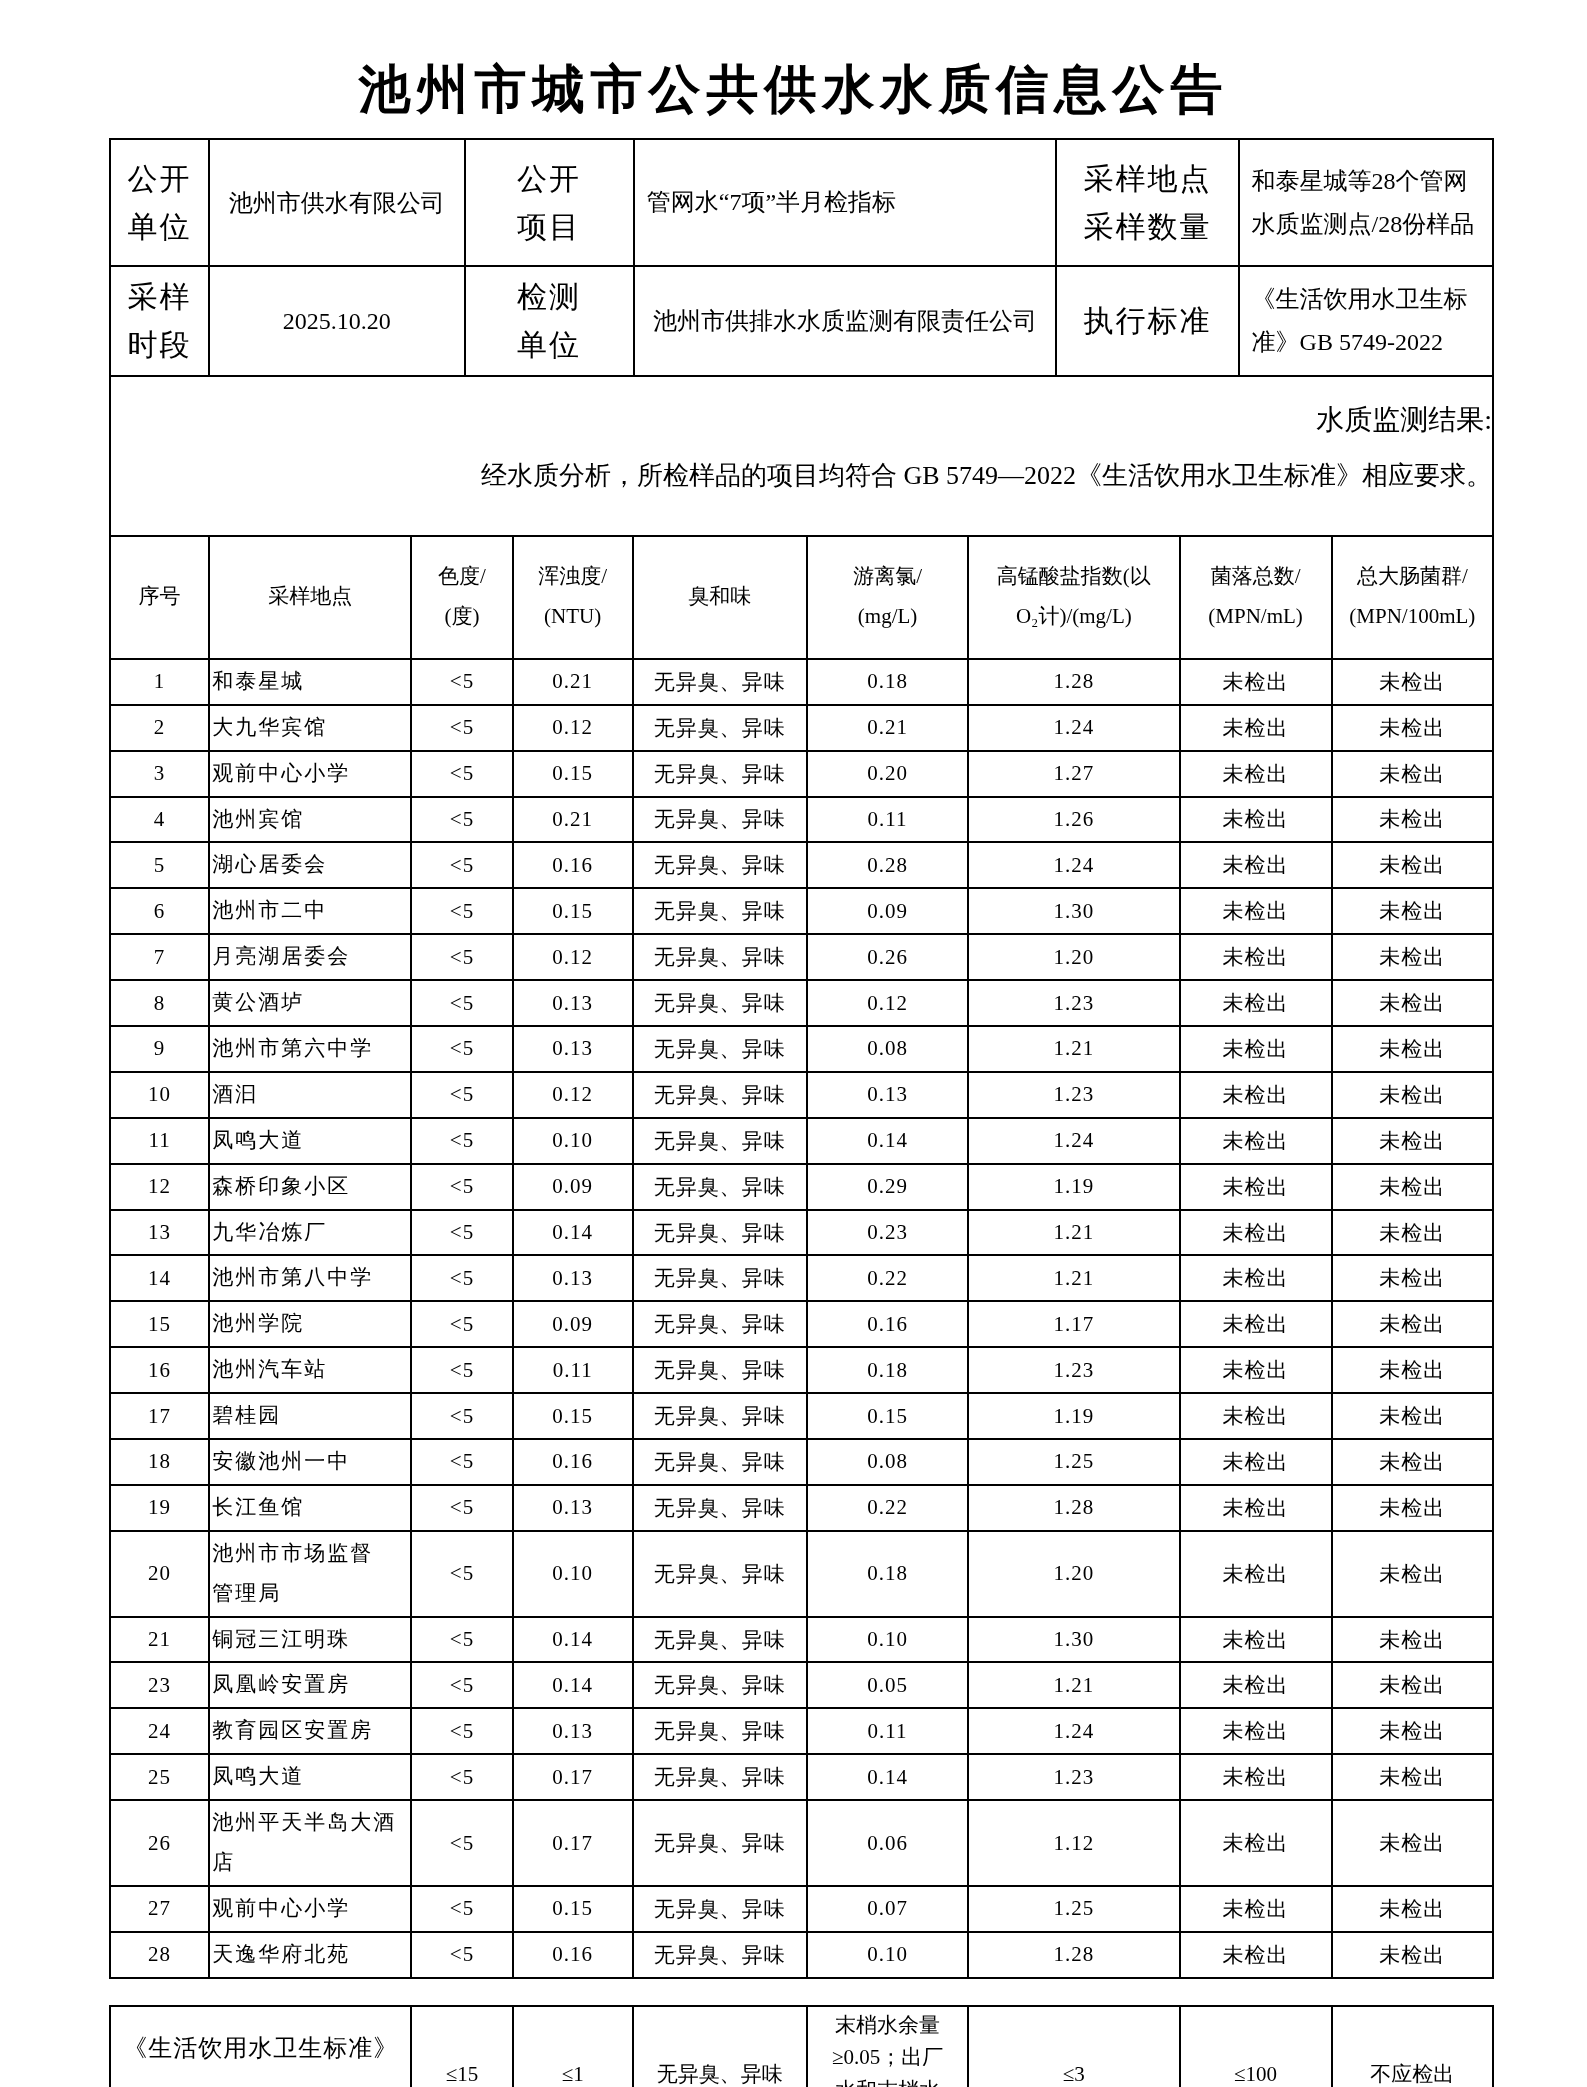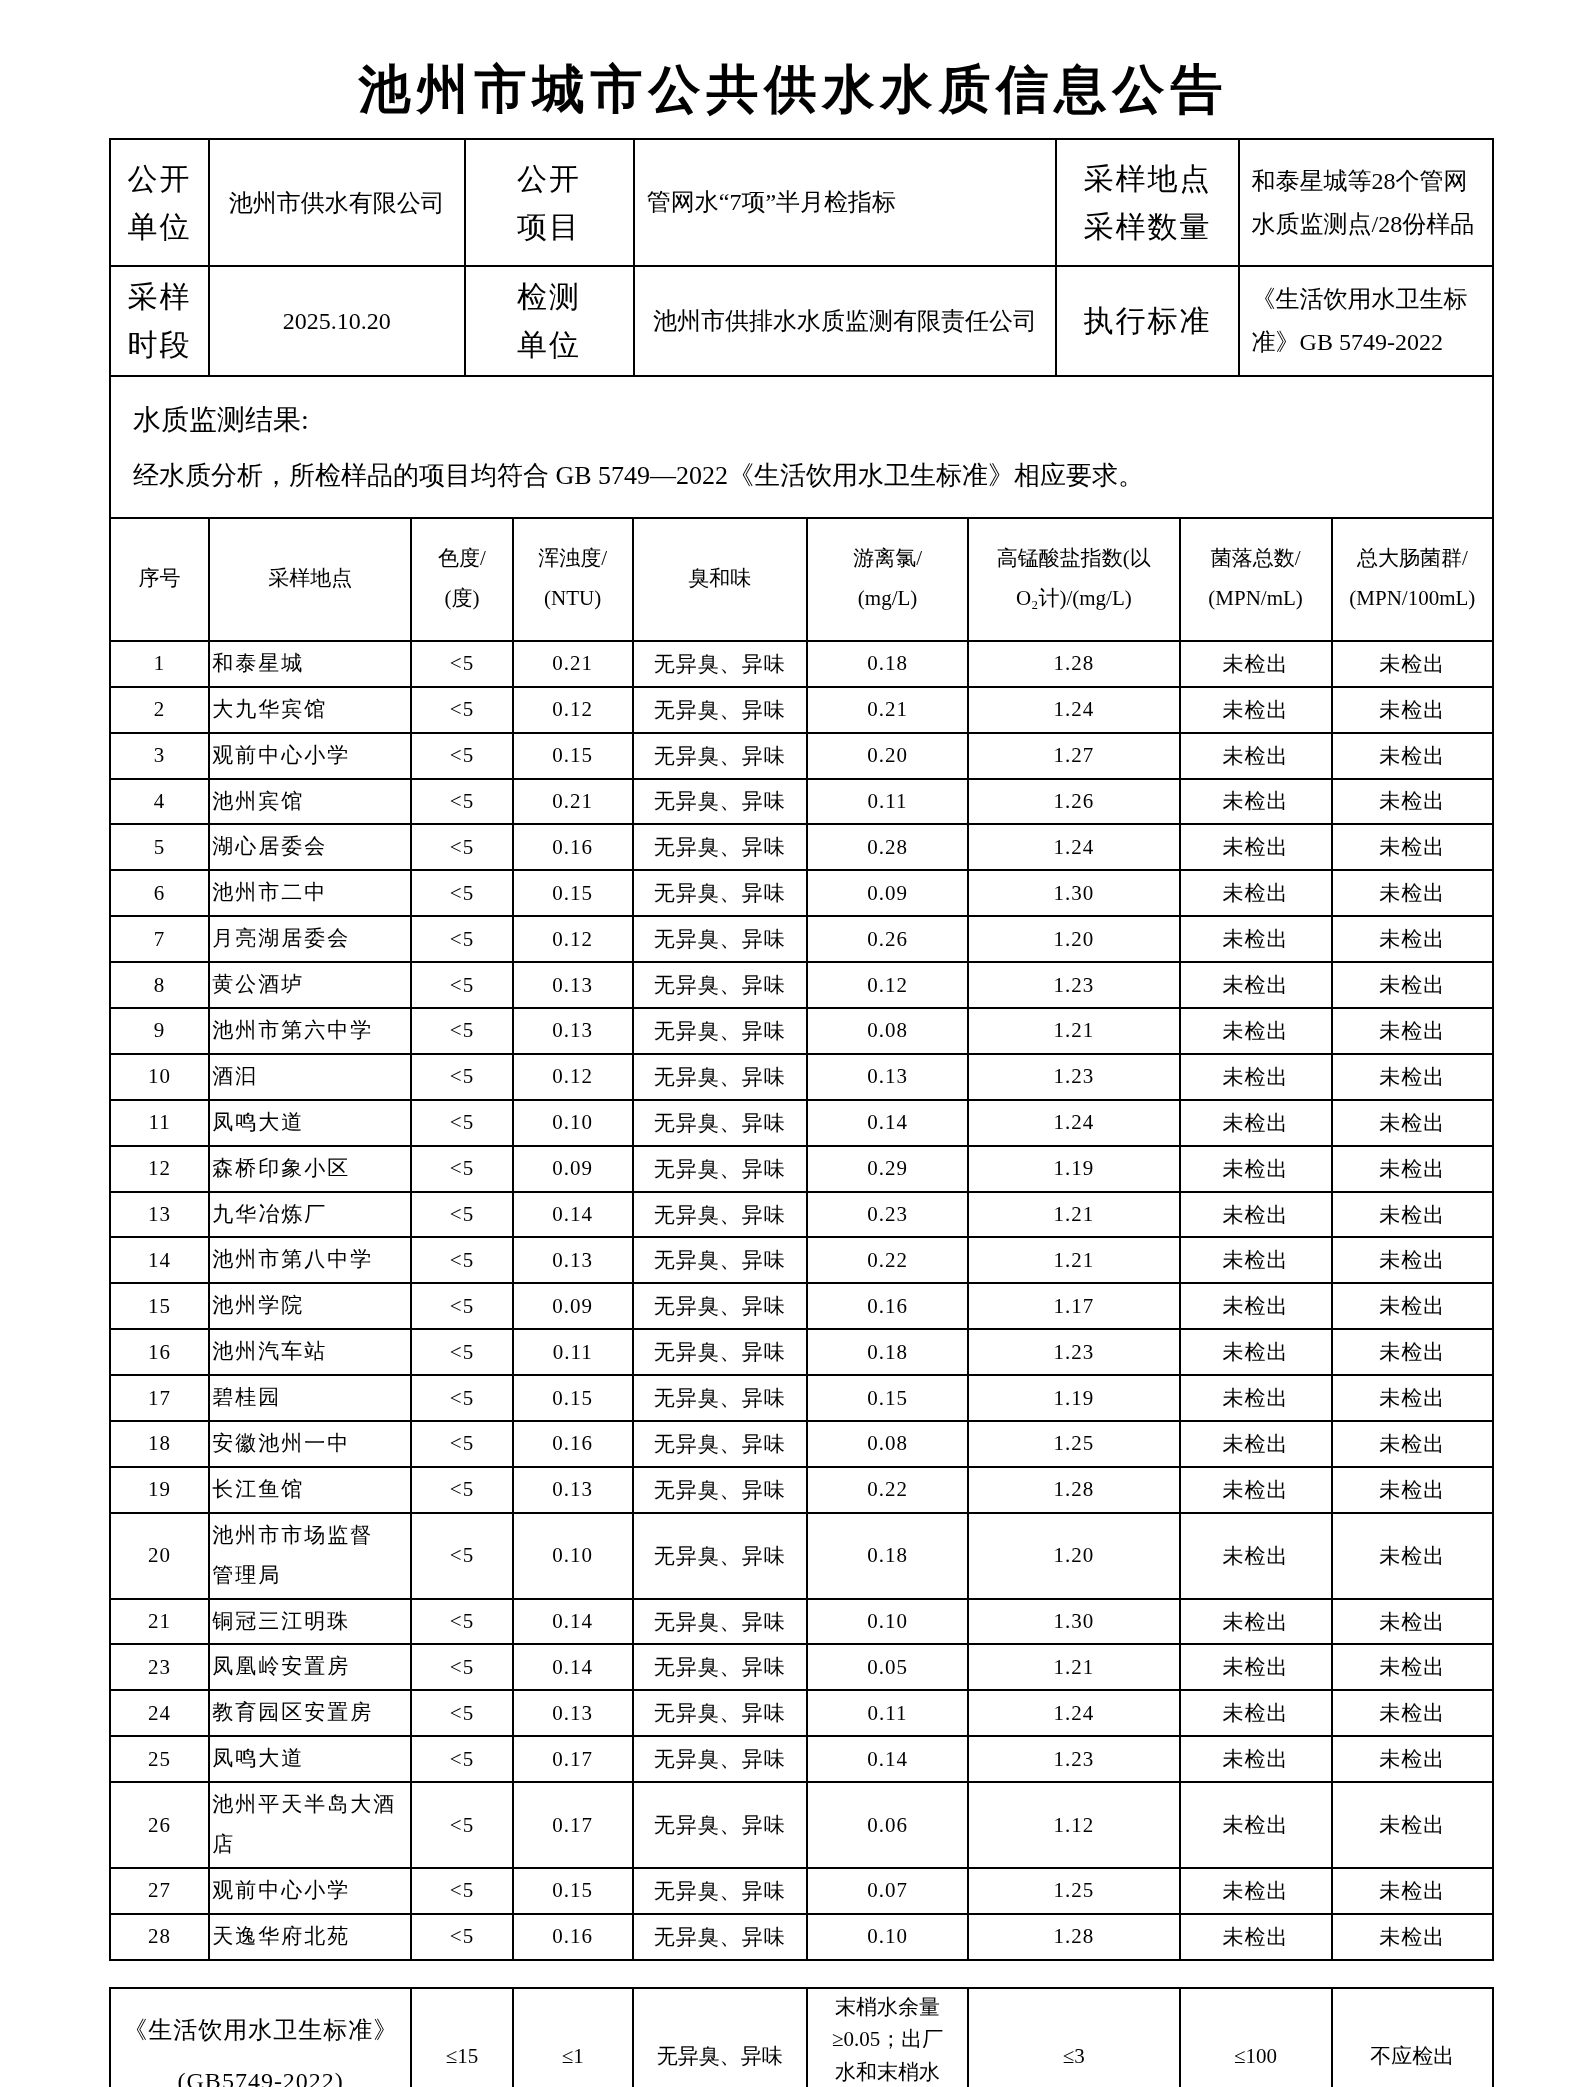--- a/index.html
+++ b/index.html
@@ -37,23 +37,23 @@
   .info{margin-top:18px;}
   .info .r1{height:127px;}
   .info .r2{height:110px;padding-left:11px;}
   .info .lbl{font-size:30px;letter-spacing:2px;line-height:1.6;}
   .info .val{font-size:24px;}
   .info .val-left{font-size:24px;text-align:left;padding:6px 12px;line-height:1.8;}
   
   .note{margin-top:-2px;}
   .note td{
     height:85px;
-    text-align:left;
+    text-align:right;
     vertical-align:middle;
-    padding:6px 0 4px 22px;
+    padding:6px 0 22px 22px;
     border-radius:31px;
   }
   .note .l1{font-size:28px;line-height:1.35;}
   .note .l2{font-size:26px;line-height:1.45;}
   
   .main{margin-top:-2px;}
   .main thead tr{height:123px;}
   .main th{font-weight:normal;font-size:21px;line-height:1.9;}
   .main tbody tr{height:44px;}
   .main td{font-size:21px;letter-spacing:1px;}

